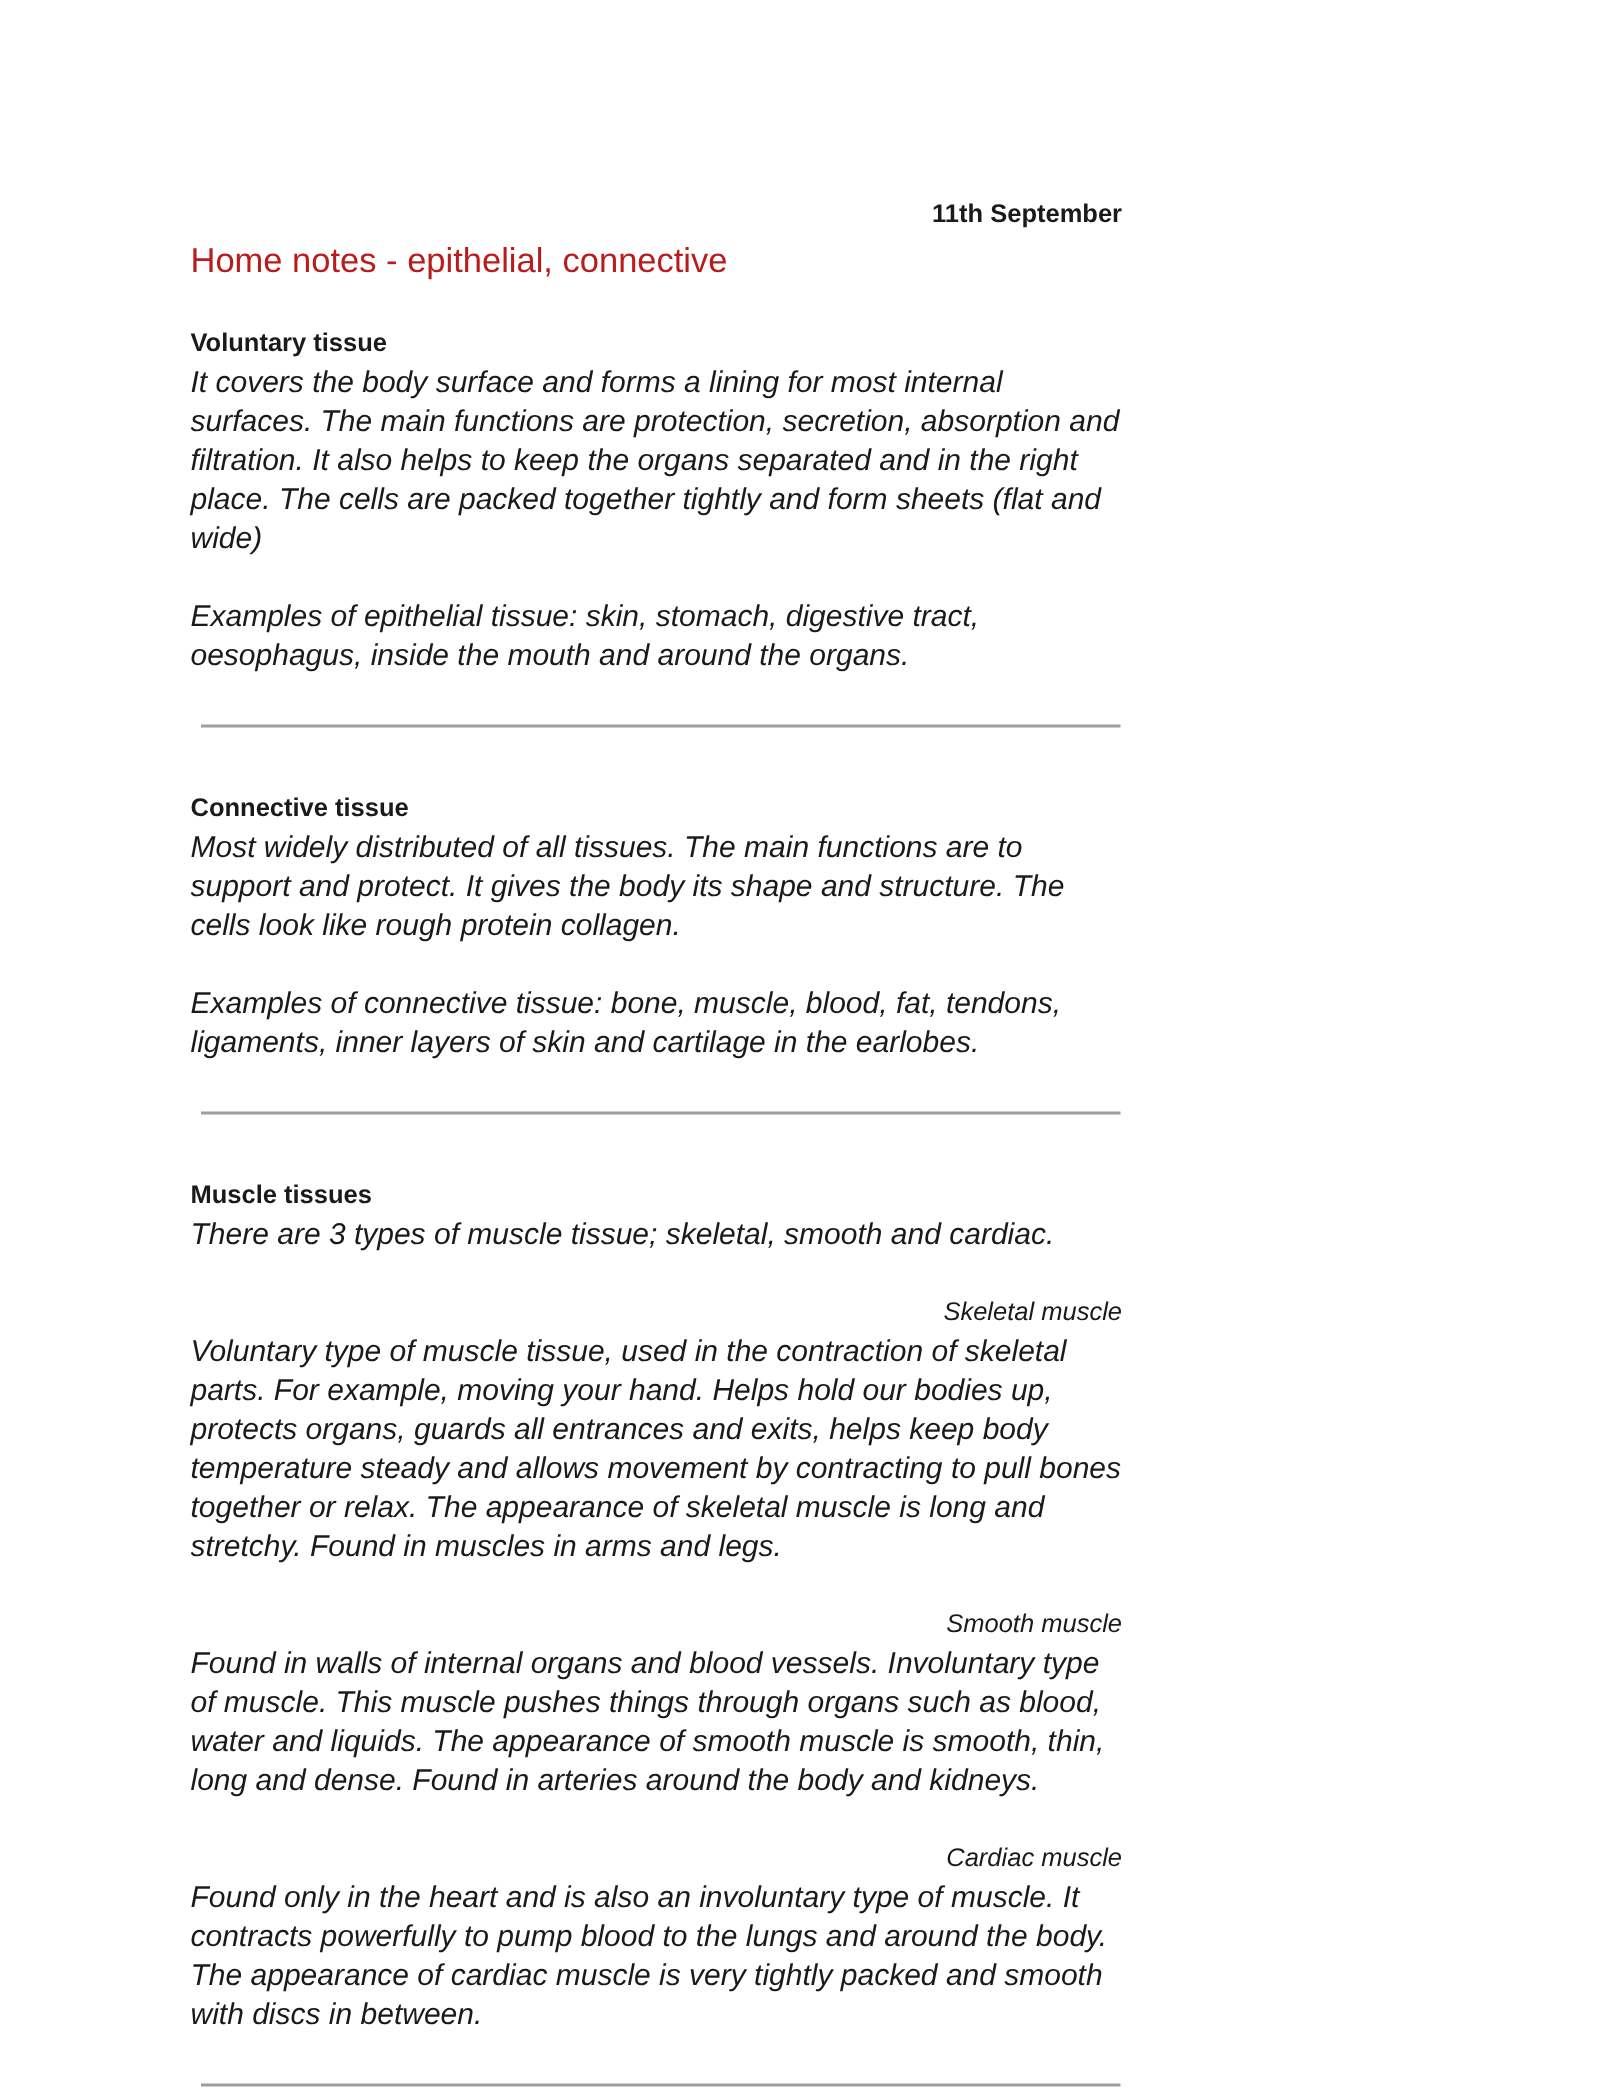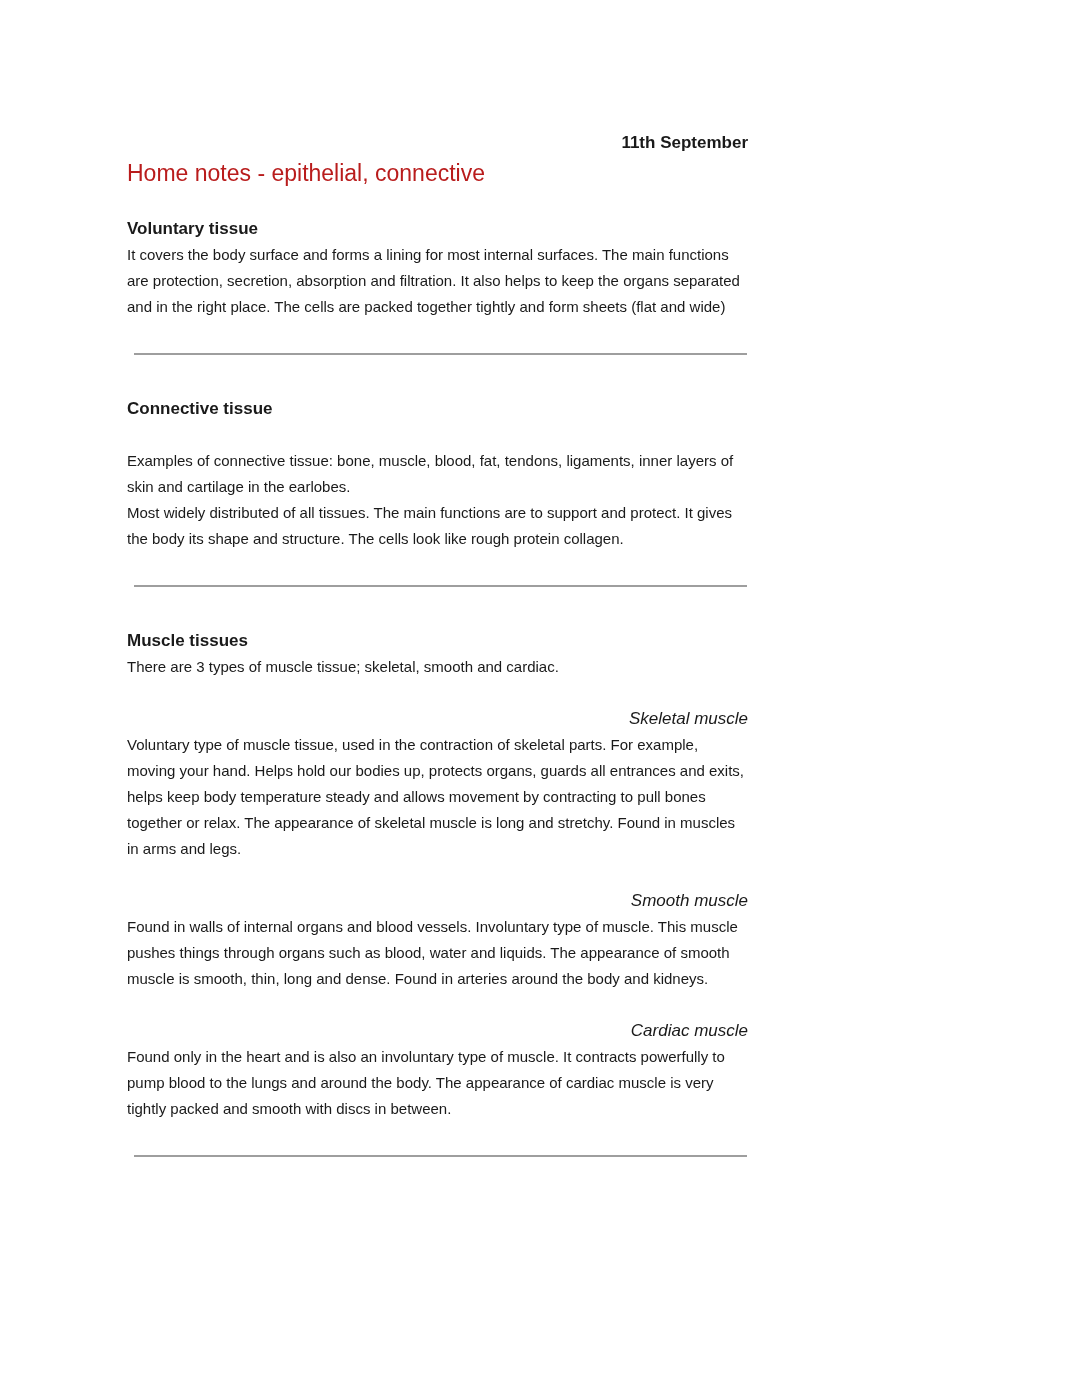--- a/index.html
+++ b/index.html
@@ -35,22 +35,23 @@
   }
   .sub {
     margin: 0;
     font-size: 17px;
     line-height: 26px;
     font-style: italic;
     text-align: right;
   }
   .body {
     margin: 0;
-    font-size: 15px;
+    font-size: 20px;
     line-height: 26px;
+    font-style: italic;
   }
   .gap { margin-top: 26px; }
   .divider {
     border: none;
     border-top: 2px solid #9e9e9e;
     height: 0;
     margin: 33px 1px 41px 7px;
   }
 </style>
 </head>
@@ -58,28 +59,29 @@
 
 <div class="page">
 
   <p class="date">11th September</p>
 
   <h1 class="title">Home notes - epithelial, connective</h1>
 
   <section>
     <p class="h gap">Voluntary tissue</p>
     <p class="body">It covers the body surface and forms a lining for most internal surfaces. The main functions are protection, secretion, absorption and filtration. It also helps to keep the organs separated and in the right place. The cells are packed together tightly and form sheets (flat and wide)</p>
+    <p class="body gap">Examples of epithelial tissue: skin, stomach, digestive tract, oesophagus, inside the mouth and around the organs.</p>
   </section>
 
   <hr class="divider">
 
   <section>
     <p class="h">Connective tissue</p>
+    <p class="body">Most widely distributed of all tissues. The main functions are to support and protect. It gives the body its shape and structure. The cells look like rough protein collagen.</p>
     <p class="body gap">Examples of connective tissue: bone, muscle, blood, fat, tendons, ligaments, inner layers of skin and cartilage in the earlobes.</p>
-    <p class="body">Most widely distributed of all tissues. The main functions are to support and protect. It gives the body its shape and structure. The cells look like rough protein collagen.</p>
   </section>
 
   <hr class="divider">
 
   <section>
     <p class="h">Muscle tissues</p>
     <p class="body">There are 3 types of muscle tissue; skeletal, smooth and cardiac.</p>
 
     <p class="sub gap">Skeletal muscle</p>
     <p class="body">Voluntary type of muscle tissue, used in the contraction of skeletal parts. For example, moving your hand. Helps hold our bodies up, protects organs, guards all entrances and exits, helps keep body temperature steady and allows movement by contracting to pull bones together or relax. The appearance of skeletal muscle is long and stretchy. Found in muscles in arms and legs.</p>

